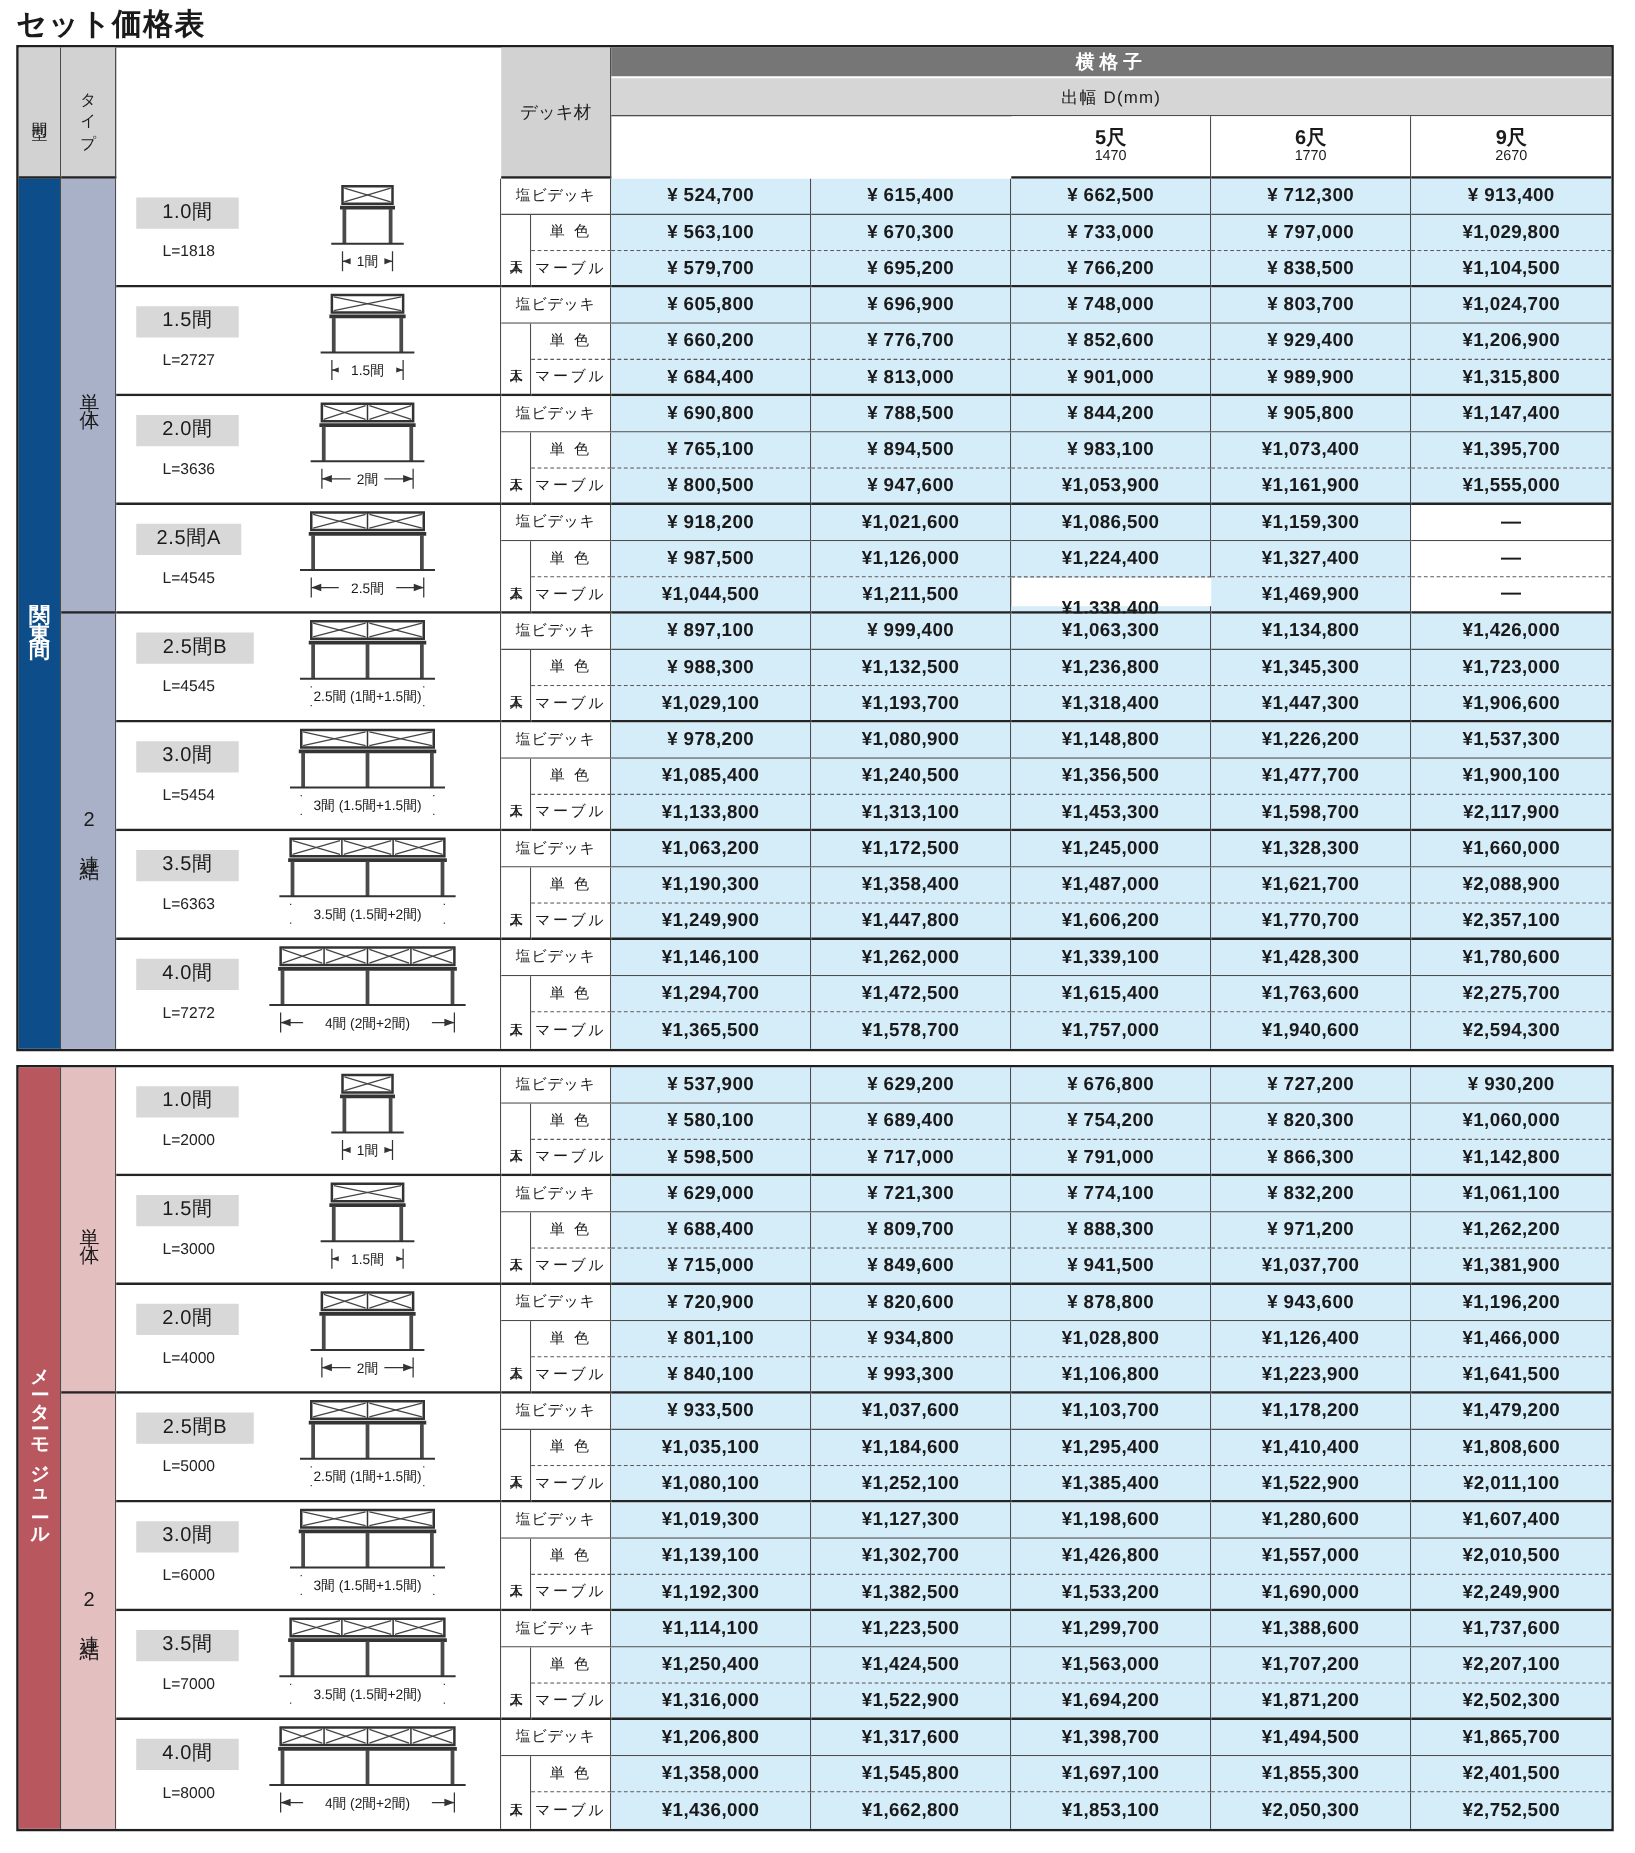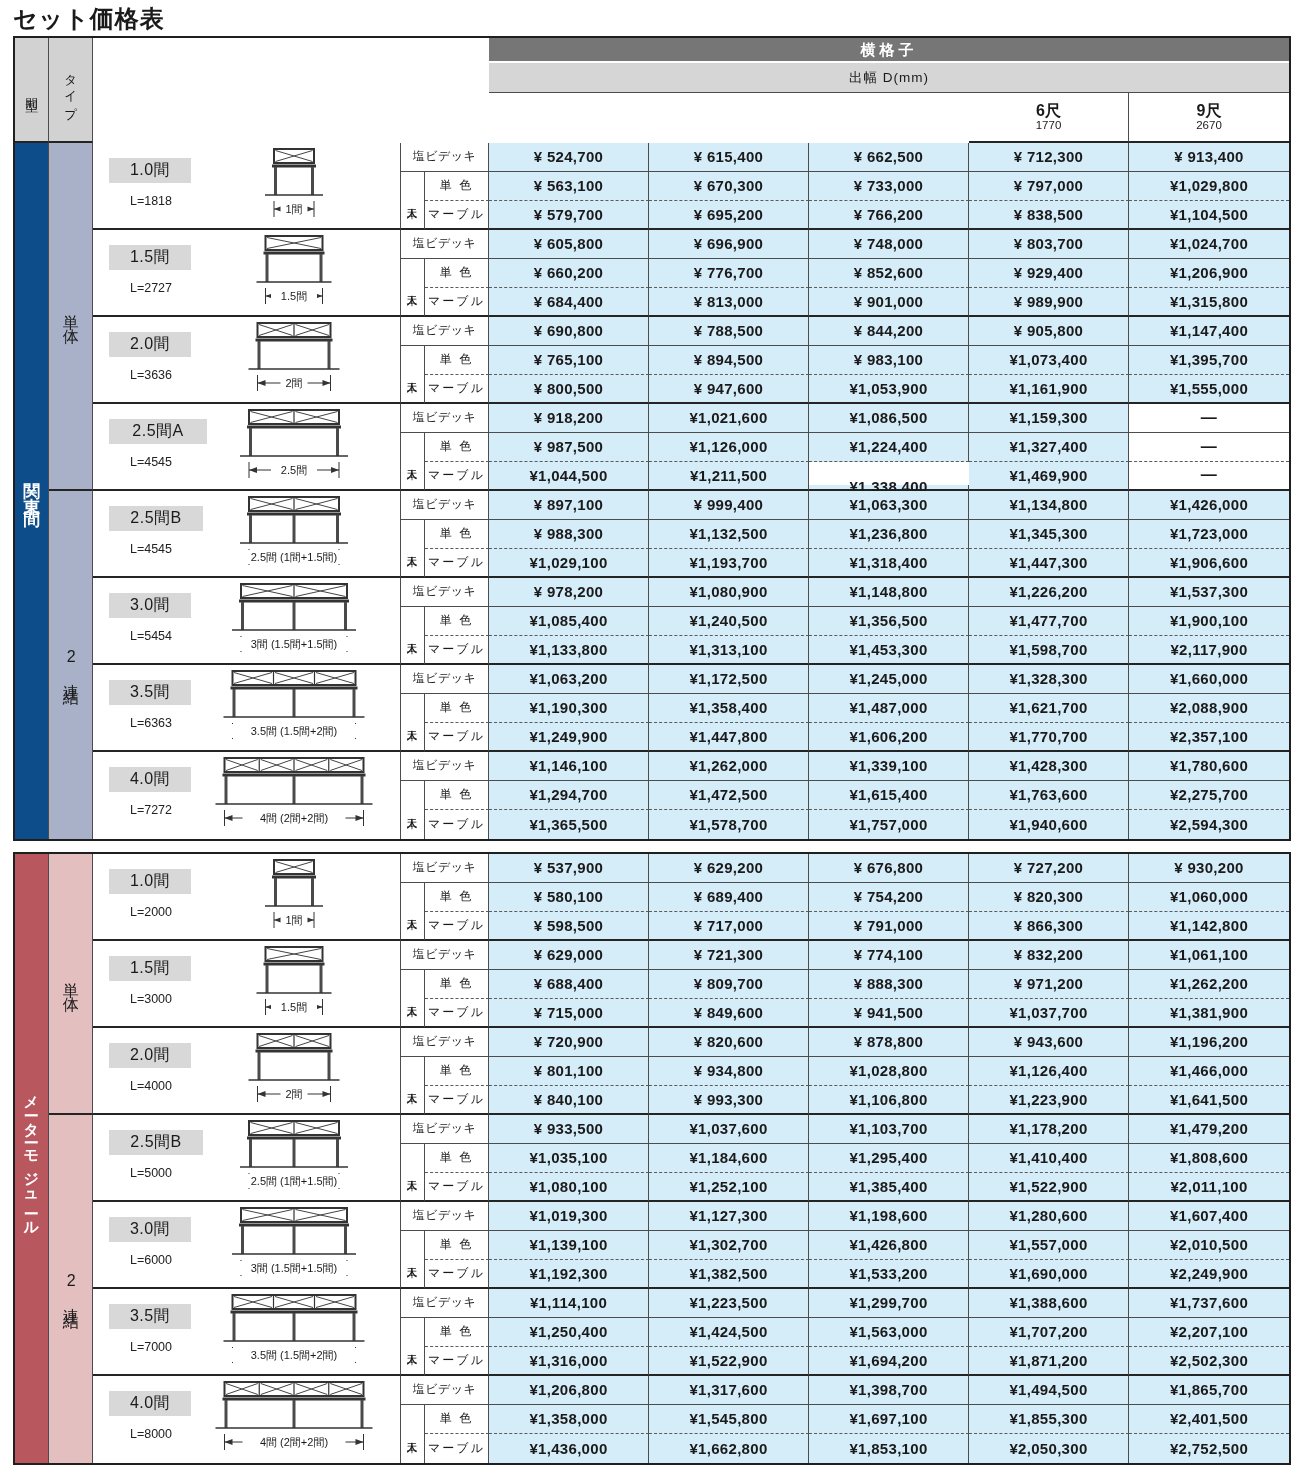--- a/index.html
+++ b/index.html
@@ -53,22 +53,27 @@
 
 <div class="title">セット価格表</div>
 <div id="tables">
     <div class="ptable t1">
       <div class="cell hdr thick" style="grid-area: 1 / 1 / span 3 / span 1;">
         <span class="vtext vhdr">間型</span>
       </div>
       <div class="cell hdr thick" style="grid-area: 1 / 2 / span 3 / span 1;">
         <span class="vtext vhdr">タイプ</span>
       </div>
+      <div class="cell hdr thick" style="grid-area: 1 / 4 / span 3 / span 2;">デッキ材</div>
       <div class="cell hdark wsep noR" style="grid-area: 1 / 6 / span 1 / span 5;">横格子</div>
       <div class="cell hlight noR" style="grid-area: 2 / 6 / span 1 / span 5;">出幅 D(mm)</div>
+      <div class="cell colhead thick" style="grid-area: 3 / 8 / span 1 / span 1;">
+        <span class="shaku">5尺</span>
+        <span class="mm">1470</span>
+      </div>
       <div class="cell colhead thick" style="grid-area: 3 / 9 / span 1 / span 1;">
         <span class="shaku">6尺</span>
         <span class="mm">1770</span>
       </div>
       <div class="cell colhead thick noR" style="grid-area: 3 / 10 / span 1 / span 1;">
         <span class="shaku">9尺</span>
         <span class="mm">2670</span>
       </div>
       <div class="cell noB" style="grid-area: 4 / 1 / span 24 / span 1; background: rgb(13, 77, 137);">
         <span class="vtext secbar" style="font-size:17px;letter-spacing:14px">関東間</span>
@@ -199,21 +204,21 @@
       <div class="cell price dash" style="grid-area: 11 / 7 / span 1 / span 1;">¥ 894,500</div>
       <div class="cell price dash" style="grid-area: 11 / 8 / span 1 / span 1;">¥ 983,100</div>
       <div class="cell price dash" style="grid-area: 11 / 9 / span 1 / span 1;">¥1,073,400</div>
       <div class="cell price dash noR" style="grid-area: 11 / 10 / span 1 / span 1;">¥1,395,700</div>
       <div class="cell price thick" style="grid-area: 12 / 6 / span 1 / span 1;">¥ 800,500</div>
       <div class="cell price thick" style="grid-area: 12 / 7 / span 1 / span 1;">¥ 947,600</div>
       <div class="cell price thick" style="grid-area: 12 / 8 / span 1 / span 1;">¥1,053,900</div>
       <div class="cell price thick" style="grid-area: 12 / 9 / span 1 / span 1;">¥1,161,900</div>
       <div class="cell price thick noR" style="grid-area: 12 / 10 / span 1 / span 1;">¥1,555,000</div>
       <div class="cell maguchi thick" style="grid-area: 13 / 3 / span 3 / span 1;">
-        <span class="pill" style="width:98px">2.5間A</span>
+        <span class="pill" style="width:84px">2.5間A</span>
         <span class="ltxt">L=4545</span>
         <span class="diag"><svg width="196" height="83" viewBox="0 0 196 83">
             <rect x="47" y="5" width="90" height="14" fill="#fff" stroke="#333" stroke-width="2"></rect>
             <line x1="48.5" y1="6.5" x2="90.5" y2="17.5" stroke="#444" stroke-width="1"></line>
             <line x1="48.5" y1="17.5" x2="90.5" y2="6.5" stroke="#444" stroke-width="1"></line>
             <line x1="92" y1="5" x2="92" y2="19" stroke="#333" stroke-width="1.2"></line>
             <line x1="93.5" y1="6.5" x2="135.5" y2="17.5" stroke="#444" stroke-width="1"></line>
             <line x1="93.5" y1="17.5" x2="135.5" y2="6.5" stroke="#444" stroke-width="1"></line>
             <line x1="45" y1="22" x2="139" y2="22" stroke="#333" stroke-width="3"></line>
             <line x1="48.5" y1="23" x2="48.5" y2="51" stroke="#4a4a4a" stroke-width="3"></line>

